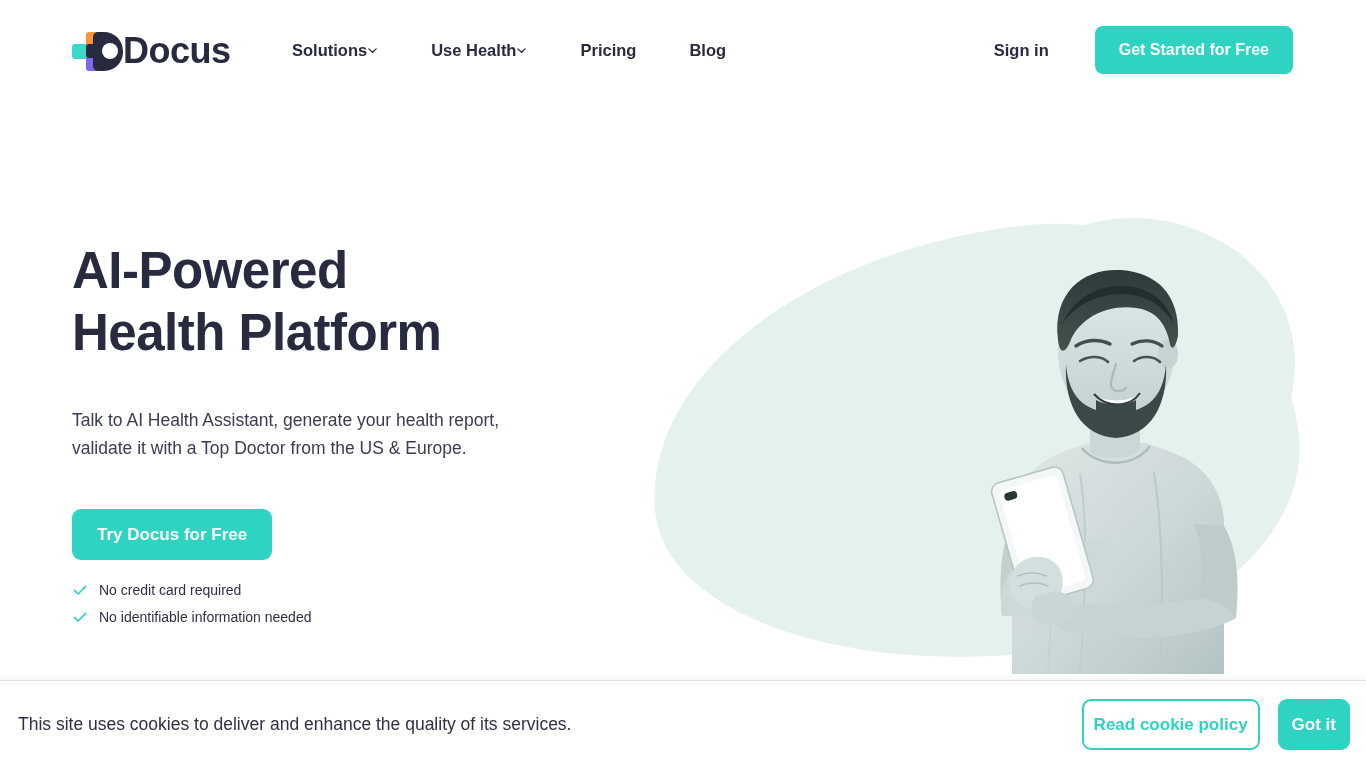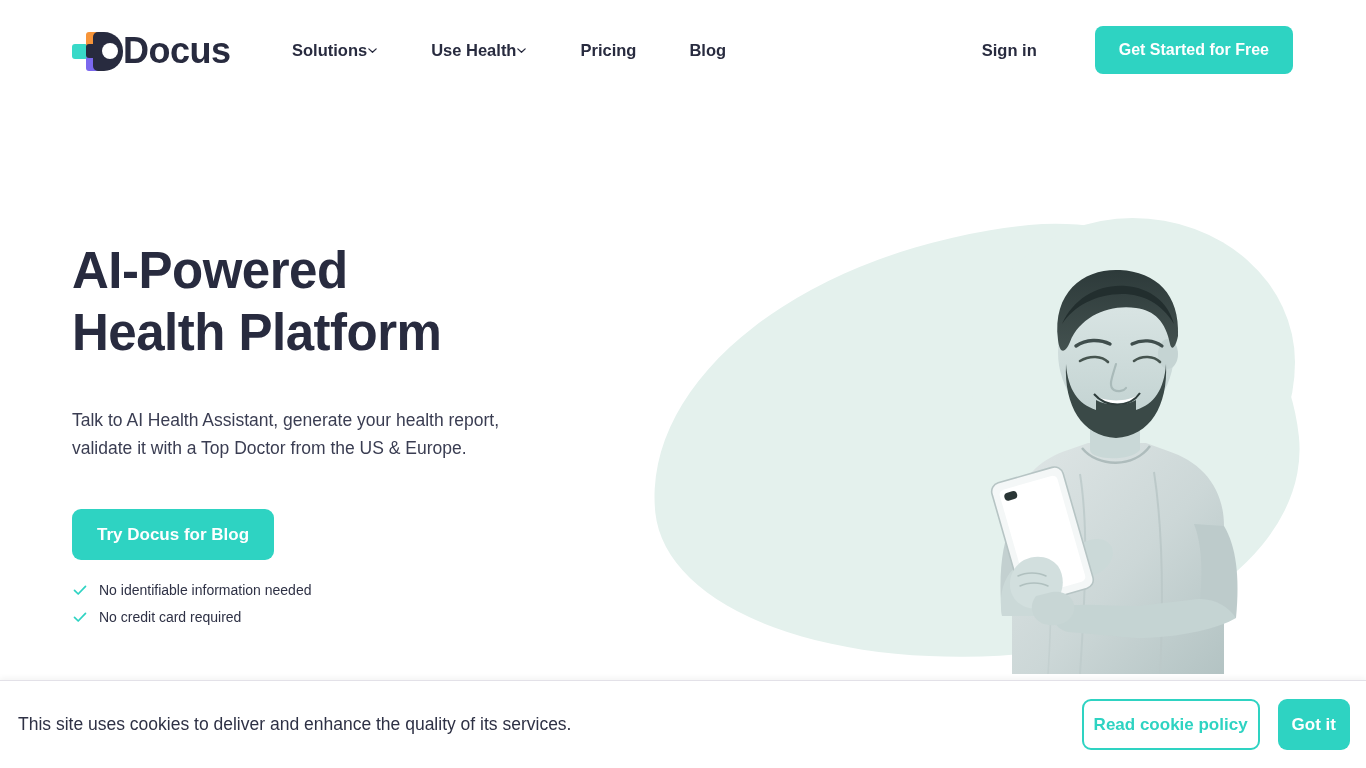--- a/index.html
+++ b/index.html
@@ -100,21 +100,21 @@
   .chev { display: inline-block; width: 11px; height: 11px; }
   .chev svg { display: block; }
 
   .header-right {
     position: absolute;
     right: 73px;
     top: 0;
     height: 100px;
     display: flex;
     align-items: center;
-    gap: 12px;
+    gap: 0;
   }
   .signin {
     font-size: 16.5px;
     font-weight: bold;
     color: #282b3f;
     cursor: pointer;
     margin-right: 46px;
     white-space: nowrap;
   }
   .btn-primary {
@@ -327,38 +327,38 @@
       <span class="signin">Sign in</span>
       <button class="btn-primary">Get Started for Free</button>
     </div>
   </header>
 
   <section class="hero">
 
     <div class="hero-left">
       <h1 class="hero-title">AI-Powered Health Platform</h1>
       <p class="hero-sub">Talk to AI Health Assistant, generate your health report, validate it with a Top Doctor from the US &amp; Europe.</p>
-      <button class="hero-cta">Try Docus for Blog</button>
+      <button class="hero-cta">Try Docus for Free</button>
 
       <div class="hero-points">
         <div class="point">
           <span class="check-icon">
             <svg viewBox="0 0 16 16" width="16" height="16">
                 <path d="M2.5 8.3 L6.2 12 L13.5 4.4" fill="none" stroke="#2ed3c2" stroke-width="1.7" stroke-linecap="round" stroke-linejoin="round"></path>
               </svg>
           </span>
-          <span>No identifiable information needed</span>
+          <span>No credit card required</span>
         </div>
         <div class="point">
           <span class="check-icon">
             <svg viewBox="0 0 16 16" width="16" height="16">
                 <path d="M2.5 8.3 L6.2 12 L13.5 4.4" fill="none" stroke="#2ed3c2" stroke-width="1.7" stroke-linecap="round" stroke-linejoin="round"></path>
               </svg>
           </span>
-          <span>No credit card required</span>
+          <span>No identifiable information needed</span>
         </div>
       </div>
     </div>
 
     <div class="hero-art">
       <div class="blob"></div>
       <div class="blob2"></div>
 
       <div class="person">
         <svg viewBox="0 0 340 450" preserveAspectRatio="xMidYMax meet">

